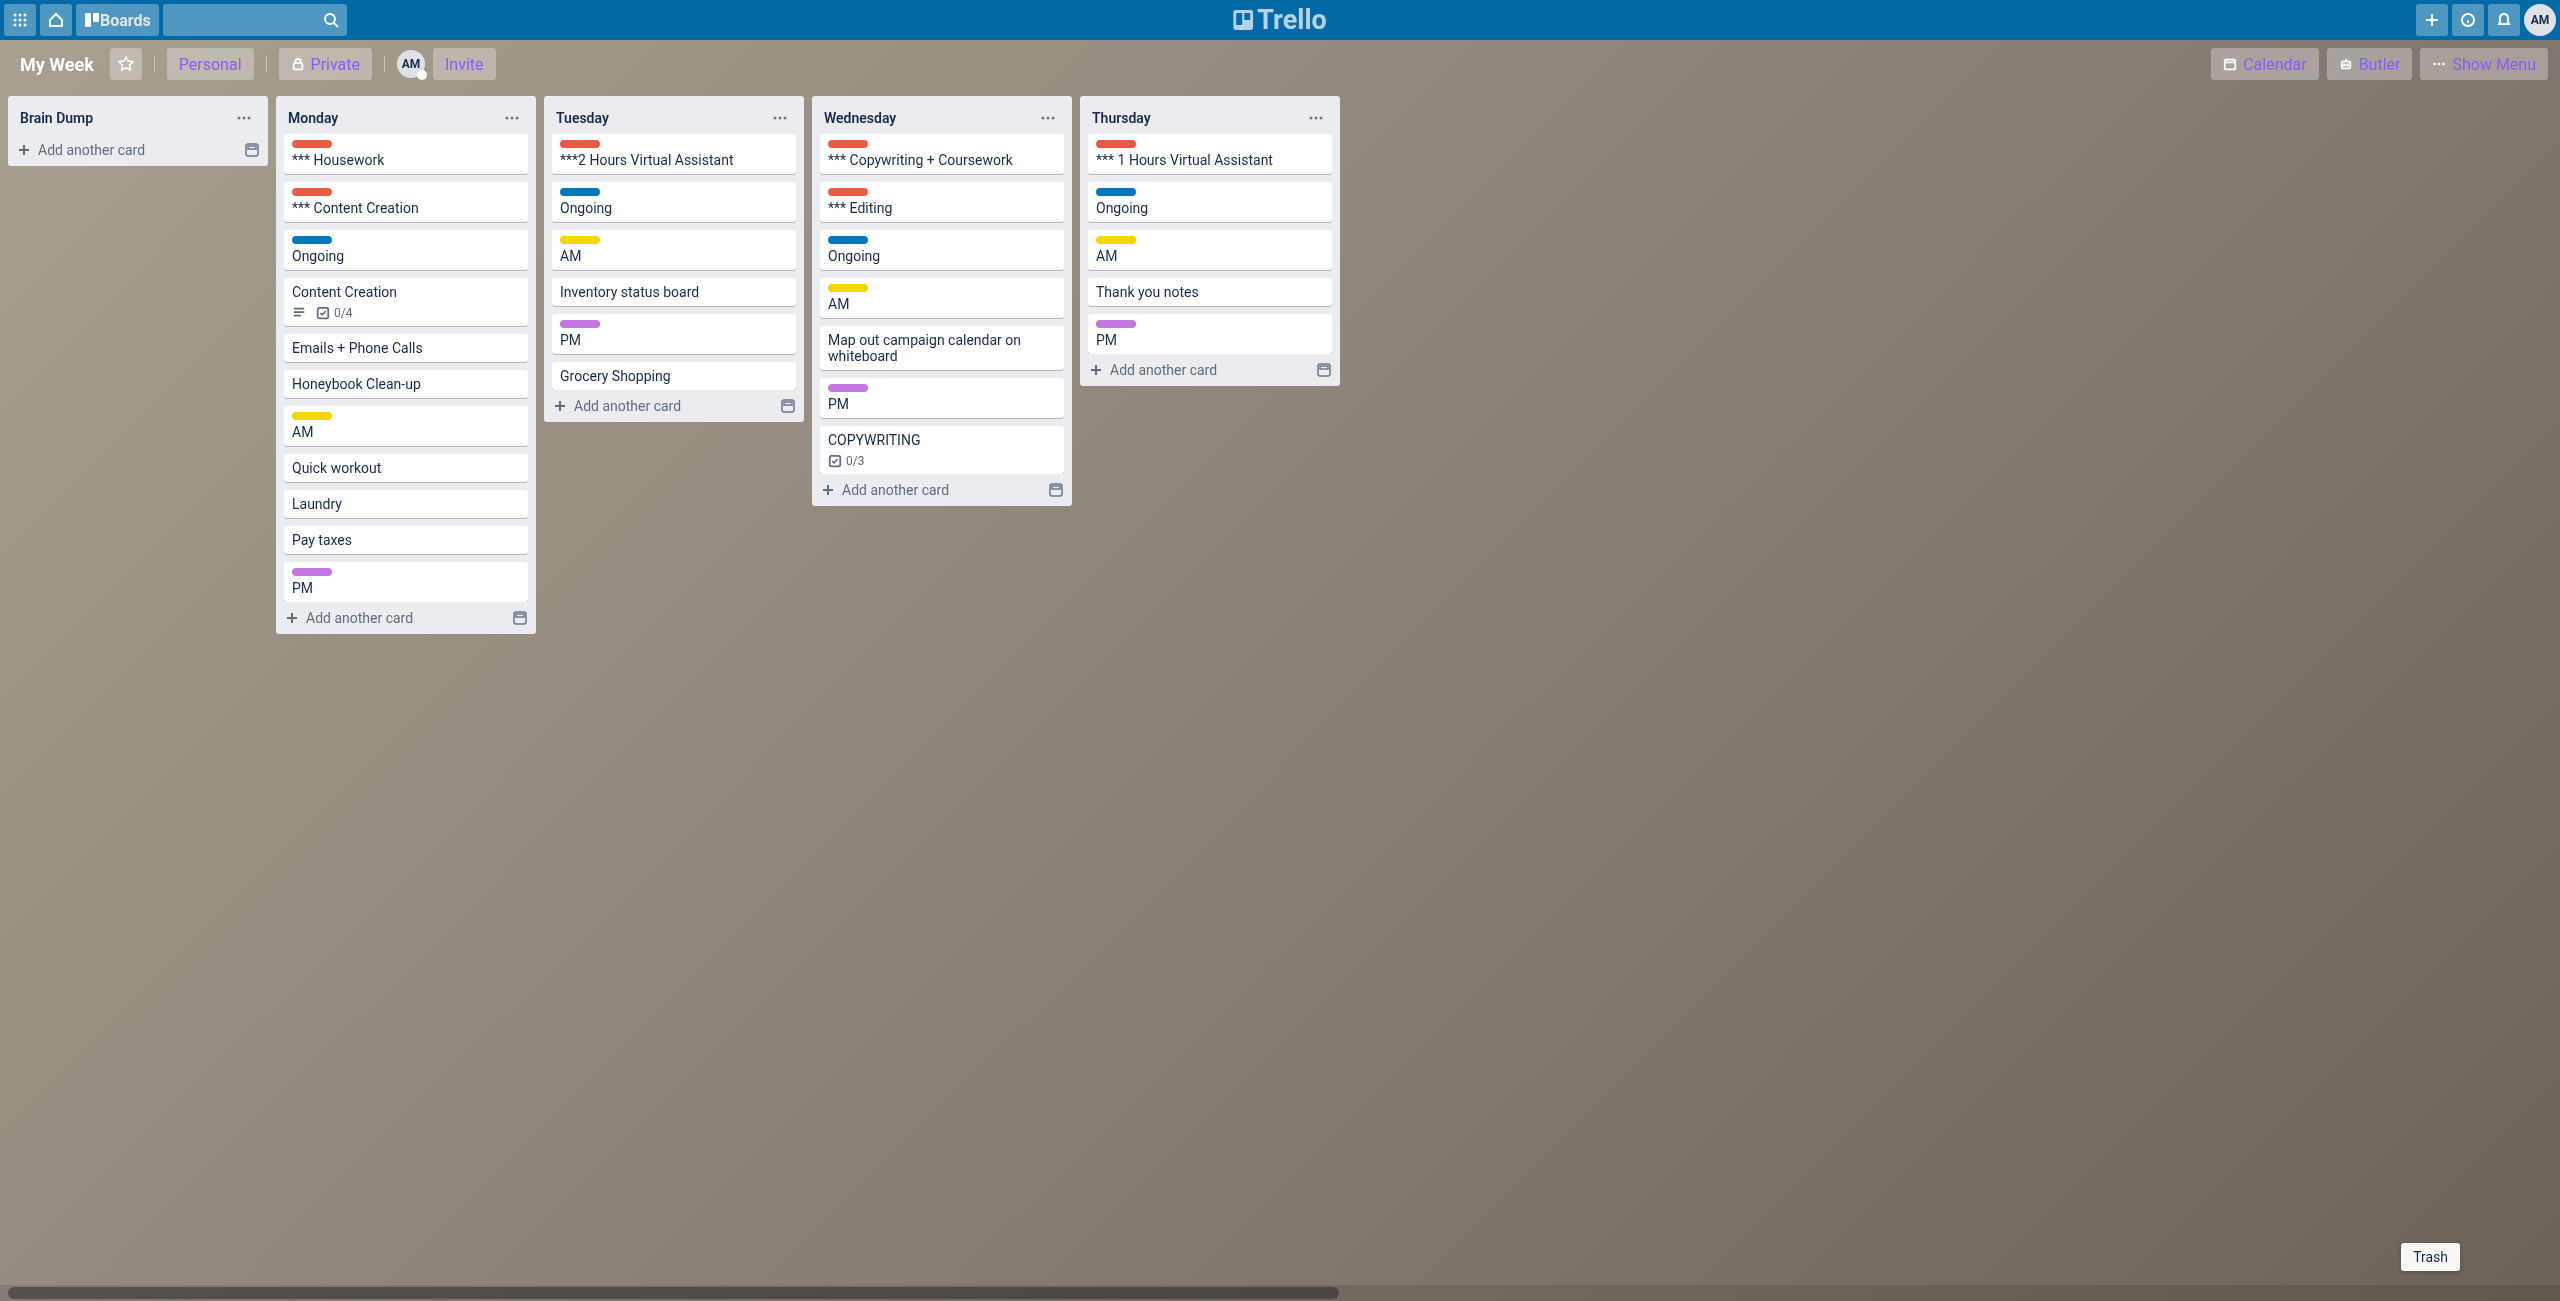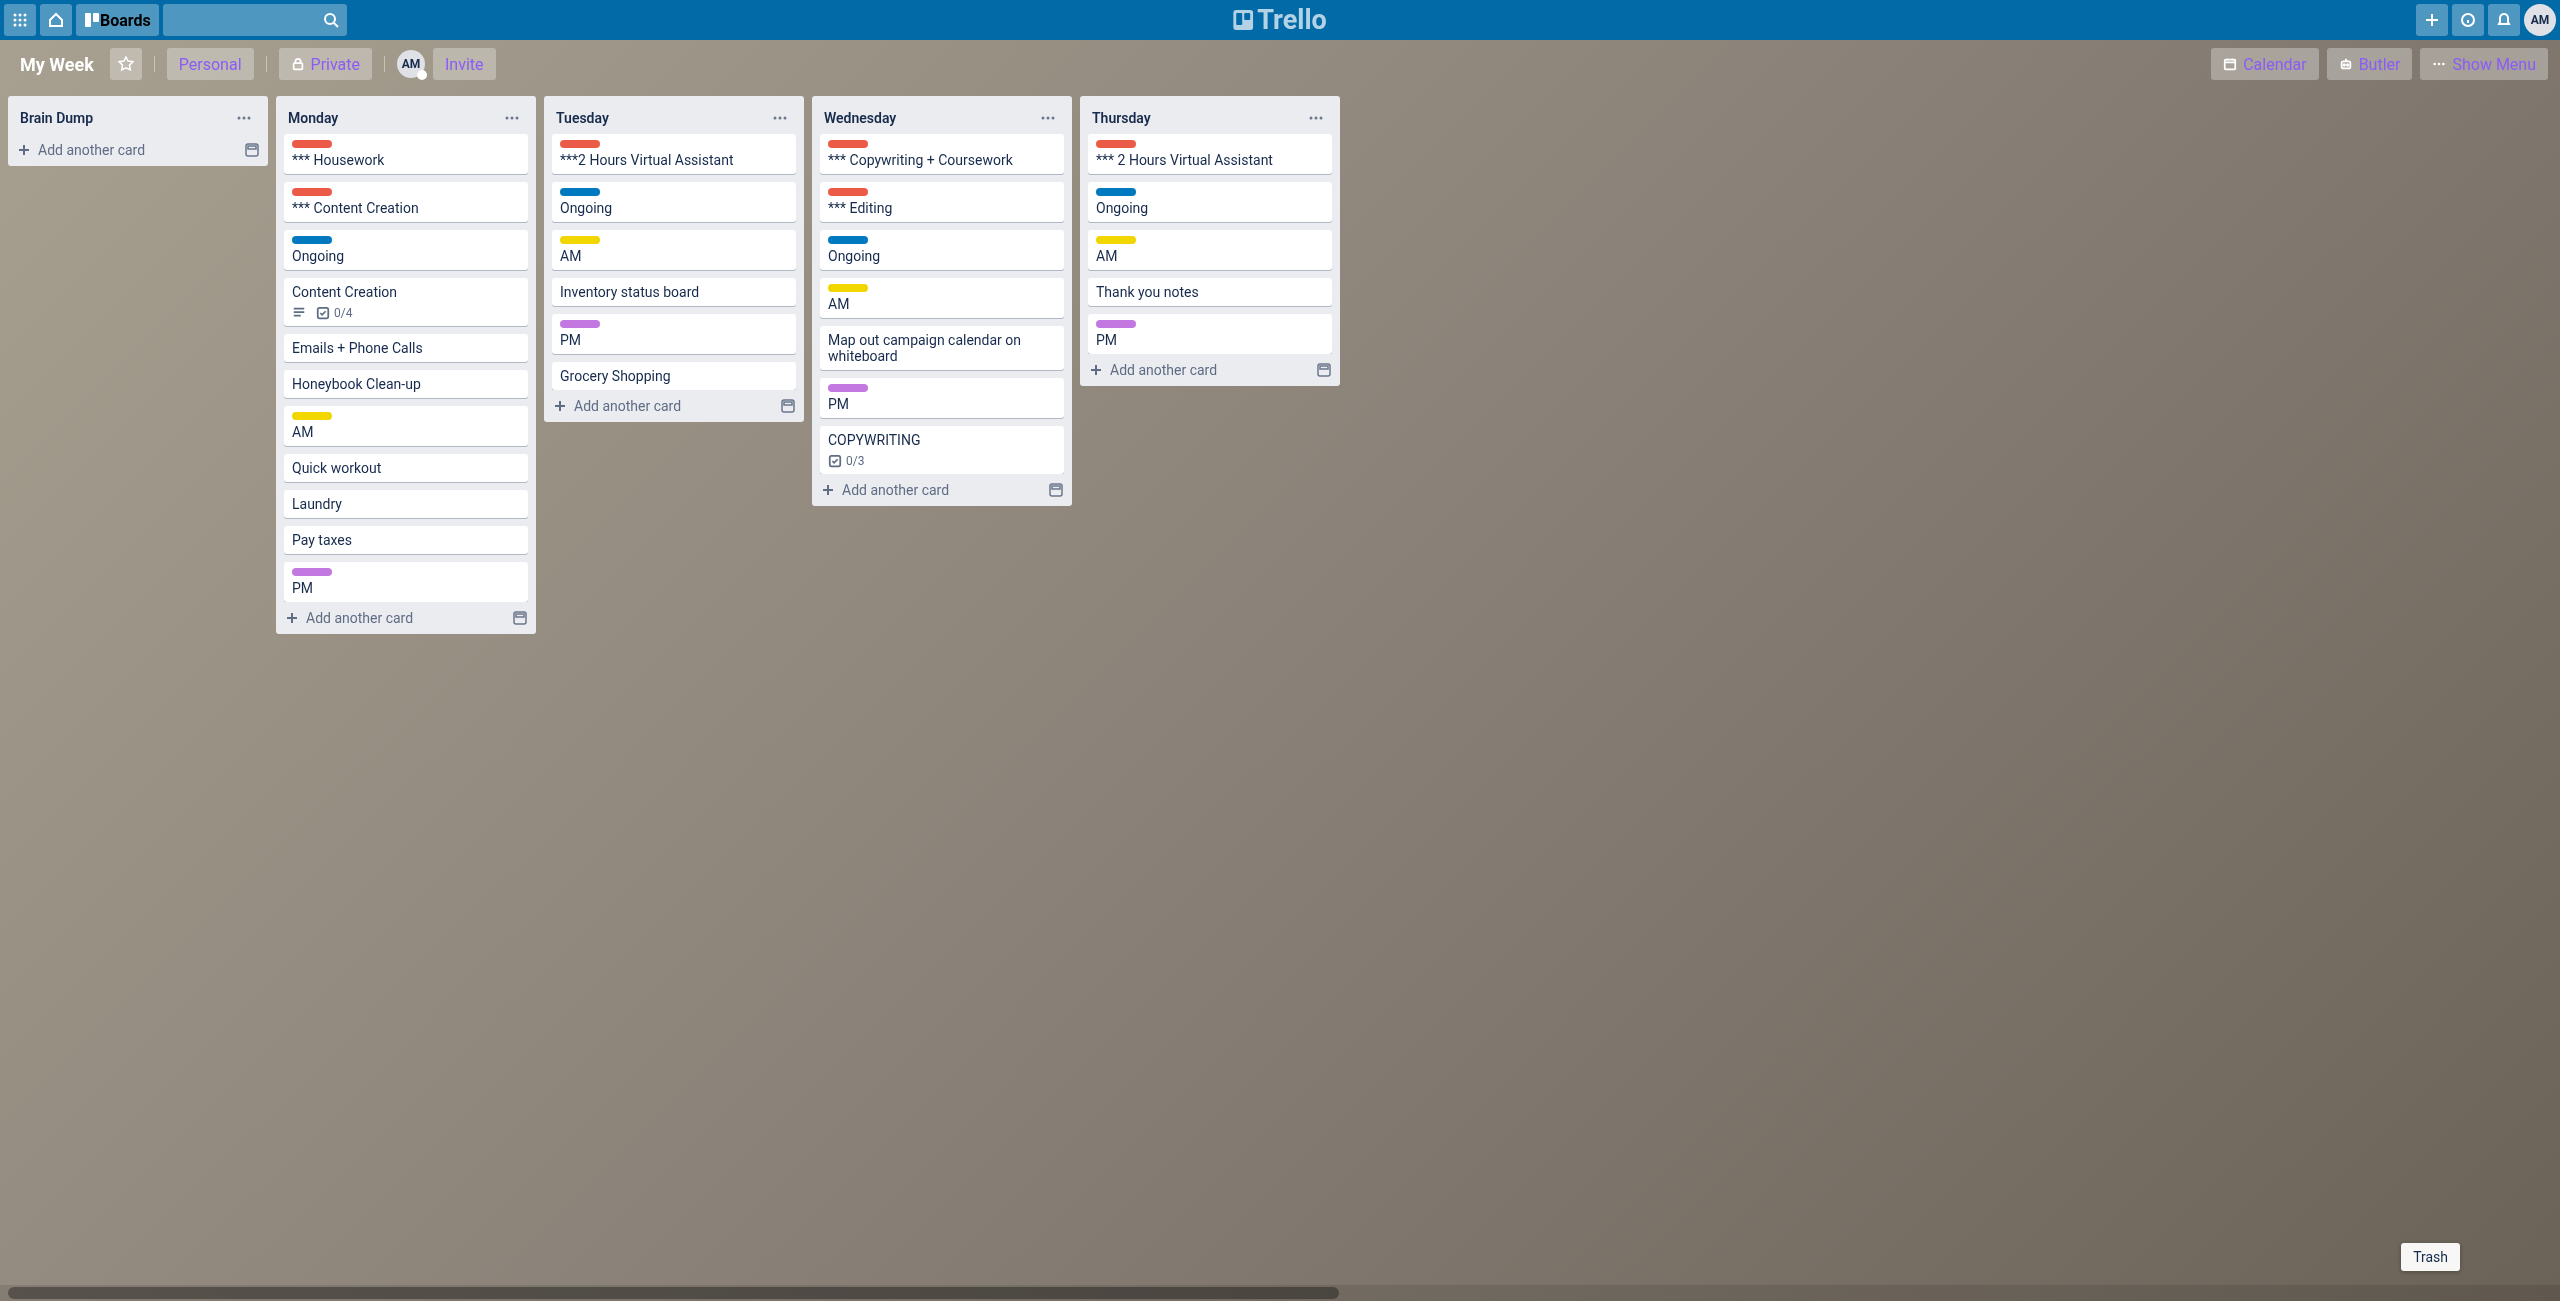--- a/index.html
+++ b/index.html
@@ -19,21 +19,21 @@
   gap: 4px;
 }
 .header-btn {
   height: 32px;
   min-width: 32px;
   background: rgba(255,255,255,0.3);
   border-radius: 3px;
   display: flex;
   align-items: center;
   justify-content: center;
-  color: #000000;
+  color: #e5e5e5;
   cursor: pointer;
   padding: 0 8px;
   font-weight: 700;
 }
 .header-search {
   width: 184px;
   height: 32px;
   background: rgba(255,255,255,0.3);
   border-radius: 3px;
   display: flex;
@@ -547,21 +547,21 @@
             <circle cx="8" cy="8" r="1.5"></circle>
             <circle cx="13" cy="8" r="1.5"></circle>
           </svg>
         </span>
       </div>
       <div class="cards">
         <div class="card">
           <div class="labels">
             <span class="label red"></span>
           </div>
-          <div>*** 2 Hours Virtual Assistant</div>
+          <div>*** 1 Hours Virtual Assistant</div>
         </div>
         <div class="card">
           <div class="labels">
             <span class="label blue"></span>
           </div>
           <div>Ongoing</div>
         </div>
         <div class="card">
           <div class="labels">
             <span class="label yellow"></span>

